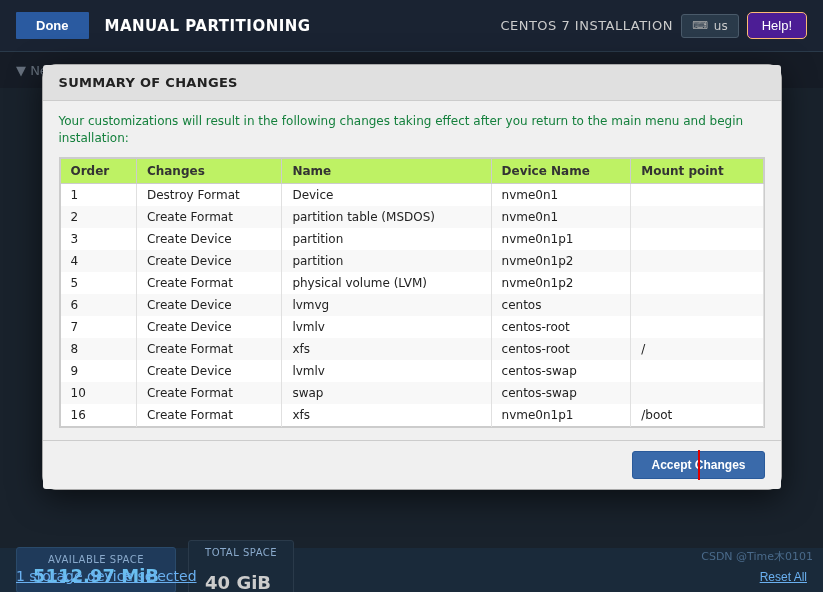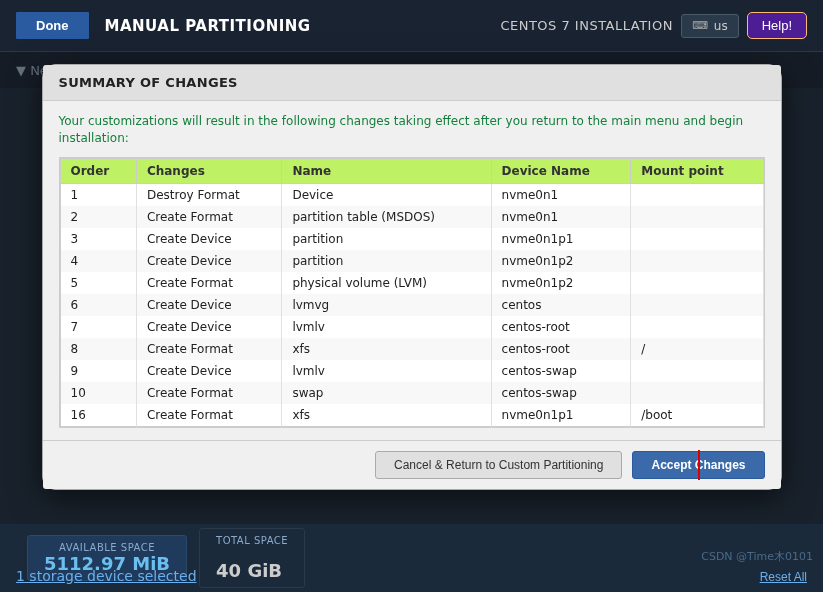--- a/index.html
+++ b/index.html
@@ -111,25 +111,25 @@
       top: 44px;
       left: 420px;
     }
 
     
     .bottom-bar {
       position: absolute;
       bottom: 0;
       left: 0;
       right: 0;
-      height: 68px;
+      height: 44px;
       background: #1a2a3a;
       display: flex;
       align-items: center;
-      padding: 0 27px;
+      padding: 0 16px;
       gap: 12px;
     }
     .space-box {
       background: #1f3a5a;
       border: 1px solid #2a4a6a;
       padding: 6px 16px;
       border-radius: 3px;
       text-align: center;
     }
     .space-label {
@@ -440,21 +440,20 @@
                   <td>xfs</td>
                   <td>nvme0n1p1</td>
                   <td>/boot</td>
                 </tr>
               </tbody>
           </table>
         </div>
       </div>
 
       <div class="modal-footer">
-        <button class="cancel-btn">Cancel &amp; Return to Custom Partitioning</button>
         <div class="accept-btn-wrapper">
           <div class="red-line"></div>
           <button class="accept-btn">Accept Changes</button>
         </div>
       </div>
     </div>
   </div>
 
   <div class="bottom-bar">
     <div class="space-box">

